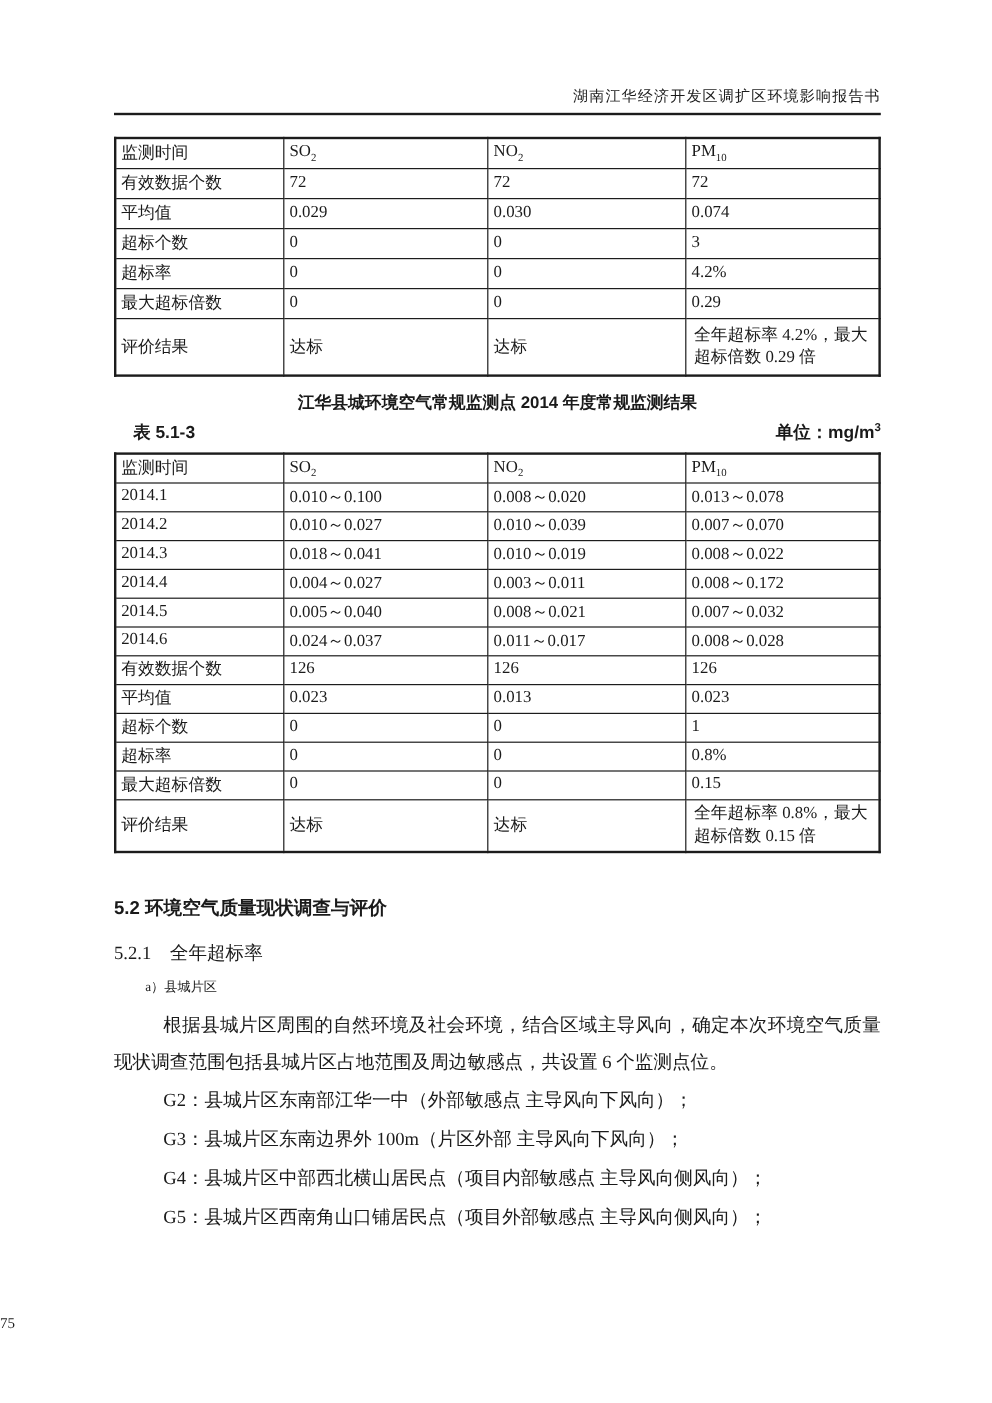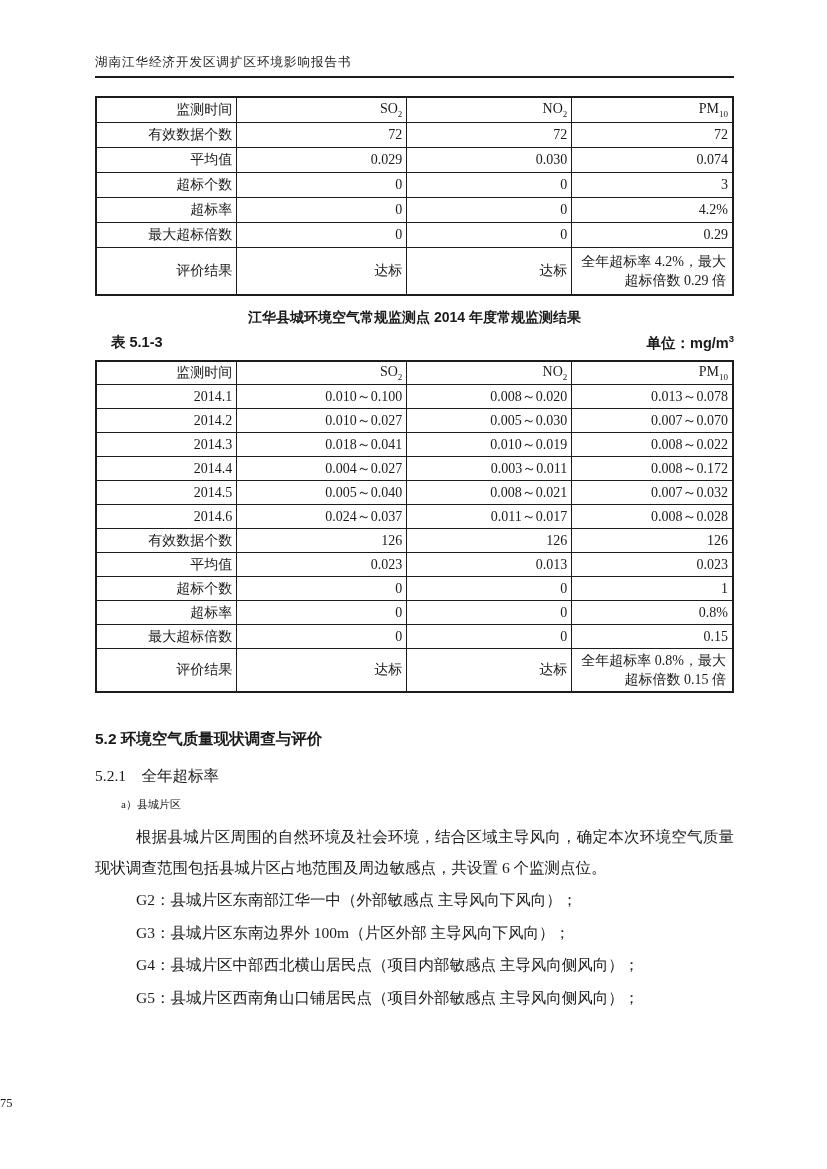--- a/index.html
+++ b/index.html
@@ -8,26 +8,26 @@
     width: 827px; height: 1169px;
     font-family: "Liberation Serif", "DejaVu Serif", serif;
     color: #1a1a1a;
     position: relative;
     overflow: hidden;
   }
   .page { position: relative; width: 827px; height: 1169px; }
   .content { width: 639px; margin-left: 95px; }
 
   
-  .doc-header { padding-top: 54px; text-align: left; font-size: 12.5px; letter-spacing: 1px; }
+  .doc-header { padding-top: 72px; text-align: right; font-size: 12.5px; letter-spacing: 1px; }
   .header-rule { border-bottom: 2px solid #1c1c1c; margin-top: 5px; }
 
   
   table { width: 100%; border-collapse: collapse; table-layout: fixed;
-          font-size: 14px; text-align: right; border: 2px solid #1c1c1c; }
+          font-size: 14px; text-align: left; border: 2px solid #1c1c1c; }
   td { border: 1px solid #1c1c1c; padding: 1px 4px; vertical-align: middle; }
   .t1 td { height: 25px; }
   .t2 td { height: 24px; }
   tr.thick-top td { border-top: 1.6px solid #111; }
   .t1 tr.dbl td { height: 48px; }
   .t2 tr.dbl td { height: 40px; }
   tr.dbl td.wrapcell { line-height: 19px; padding: 2px 6px; }
 
   .tbl1 { margin-top: 18px; }
 
@@ -138,21 +138,21 @@
         </tr>
         <tr>
           <td>2014.1</td>
           <td>0.010～0.100</td>
           <td>0.008～0.020</td>
           <td>0.013～0.078</td>
         </tr>
         <tr>
           <td>2014.2</td>
           <td>0.010～0.027</td>
-          <td>0.005～0.030</td>
+          <td>0.010～0.039</td>
           <td>0.007～0.070</td>
         </tr>
         <tr>
           <td>2014.3</td>
           <td>0.018～0.041</td>
           <td>0.010～0.019</td>
           <td>0.008～0.022</td>
         </tr>
         <tr>
           <td>2014.4</td>

